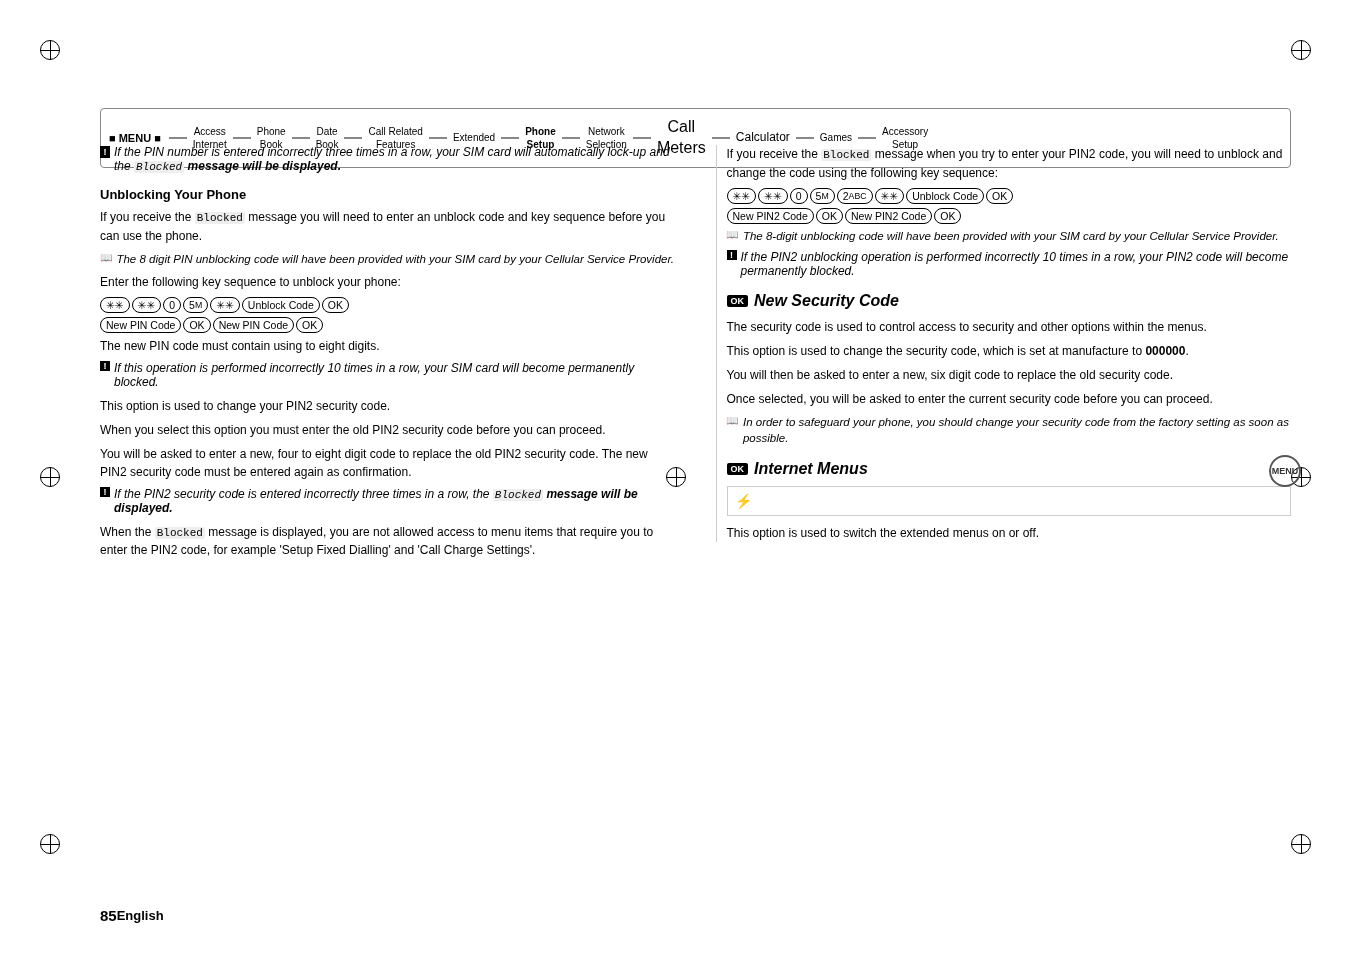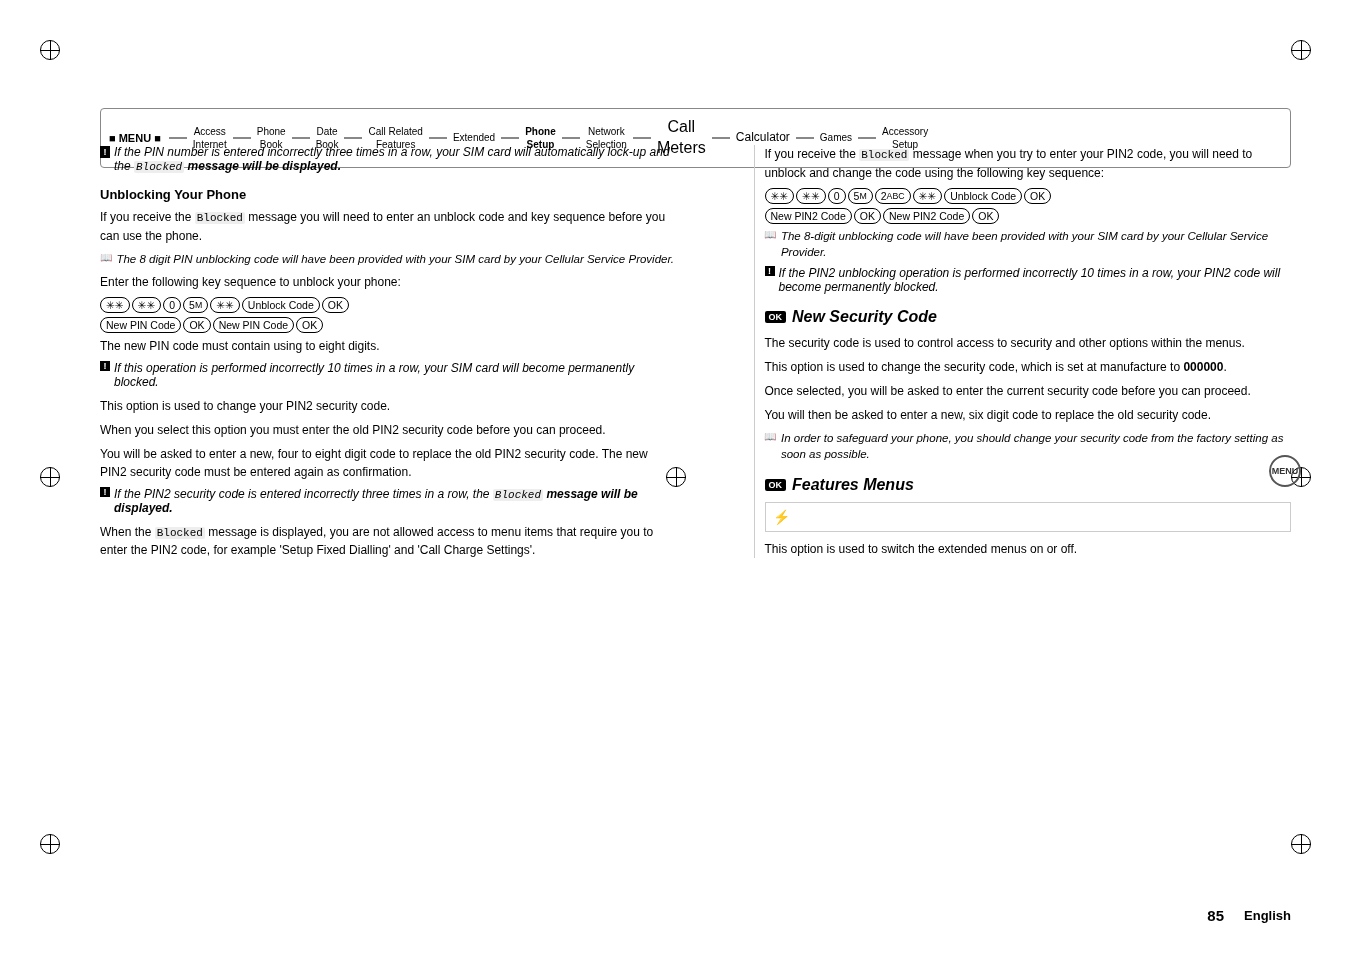--- a/index.html
+++ b/index.html
@@ -95,21 +95,20 @@
 
     .left-col {
       flex: 1;
       padding-right: 10px;
     }
 
     .right-col {
       flex: 1;
       padding-left: 10px;
       border-left: 1px solid #ccc;
-      margin-left: 38px;
     }
 
     
     .warning-box {
       background: #000;
       color: #fff;
       display: inline-block;
       width: 10px;
       height: 10px;
       font-size: 9px;
@@ -249,22 +248,20 @@
     }
 
     
     .page-footer {
       position: absolute;
       bottom: 30px;
       left: 100px;
       right: 60px;
       display: flex;
       align-items: center;
-      justify-content: flex-end;
-      gap: 20px;
       font-size: 13px;
     }
     .page-number {
       font-weight: bold;
       font-size: 15px;
     }
     .lang-label {
       font-size: 13px;
       font-weight: bold;
     }
@@ -444,31 +441,31 @@
       <span class="warning-text"><em>If the PIN2 unblocking operation is performed incorrectly 10 times in a row, your PIN2 code will become permanently blocked.</em></span>
     </div>
 
     <div class="section-title-ok">
       <span class="ok-icon">OK</span>
       <h2>New Security Code</h2>
     </div>
 
     <p>The security code is used to control access to security and other options within the menus.</p>
     <p>This option is used to change the security code, which is set at manufacture to <strong>000000</strong>.</p>
+    <p>You will then be asked to enter a new, six digit code to replace the old security code.</p>
     <p>Once selected, you will be asked to enter the current security code before you can proceed.</p>
-    <p>You will then be asked to enter a new, six digit code to replace the old security code.</p>
 
     <div class="note-line">
       <span class="note-icon">📖</span>
       <span class="note-text">In order to safeguard your phone, you should change your security code from the factory setting as soon as possible.</span>
     </div>
 
     <div class="section-title-ok">
       <span class="ok-icon">OK</span>
-      <h2>Features Menus</h2>
+      <h2>Internet Menus</h2>
     </div>
 
     <div class="ext-note-box">
       <span class="ext-note-icon">⚡</span>
     </div>
 
     <p>This option is used to switch the extended menus on or off.</p>
 
   </div>
 

